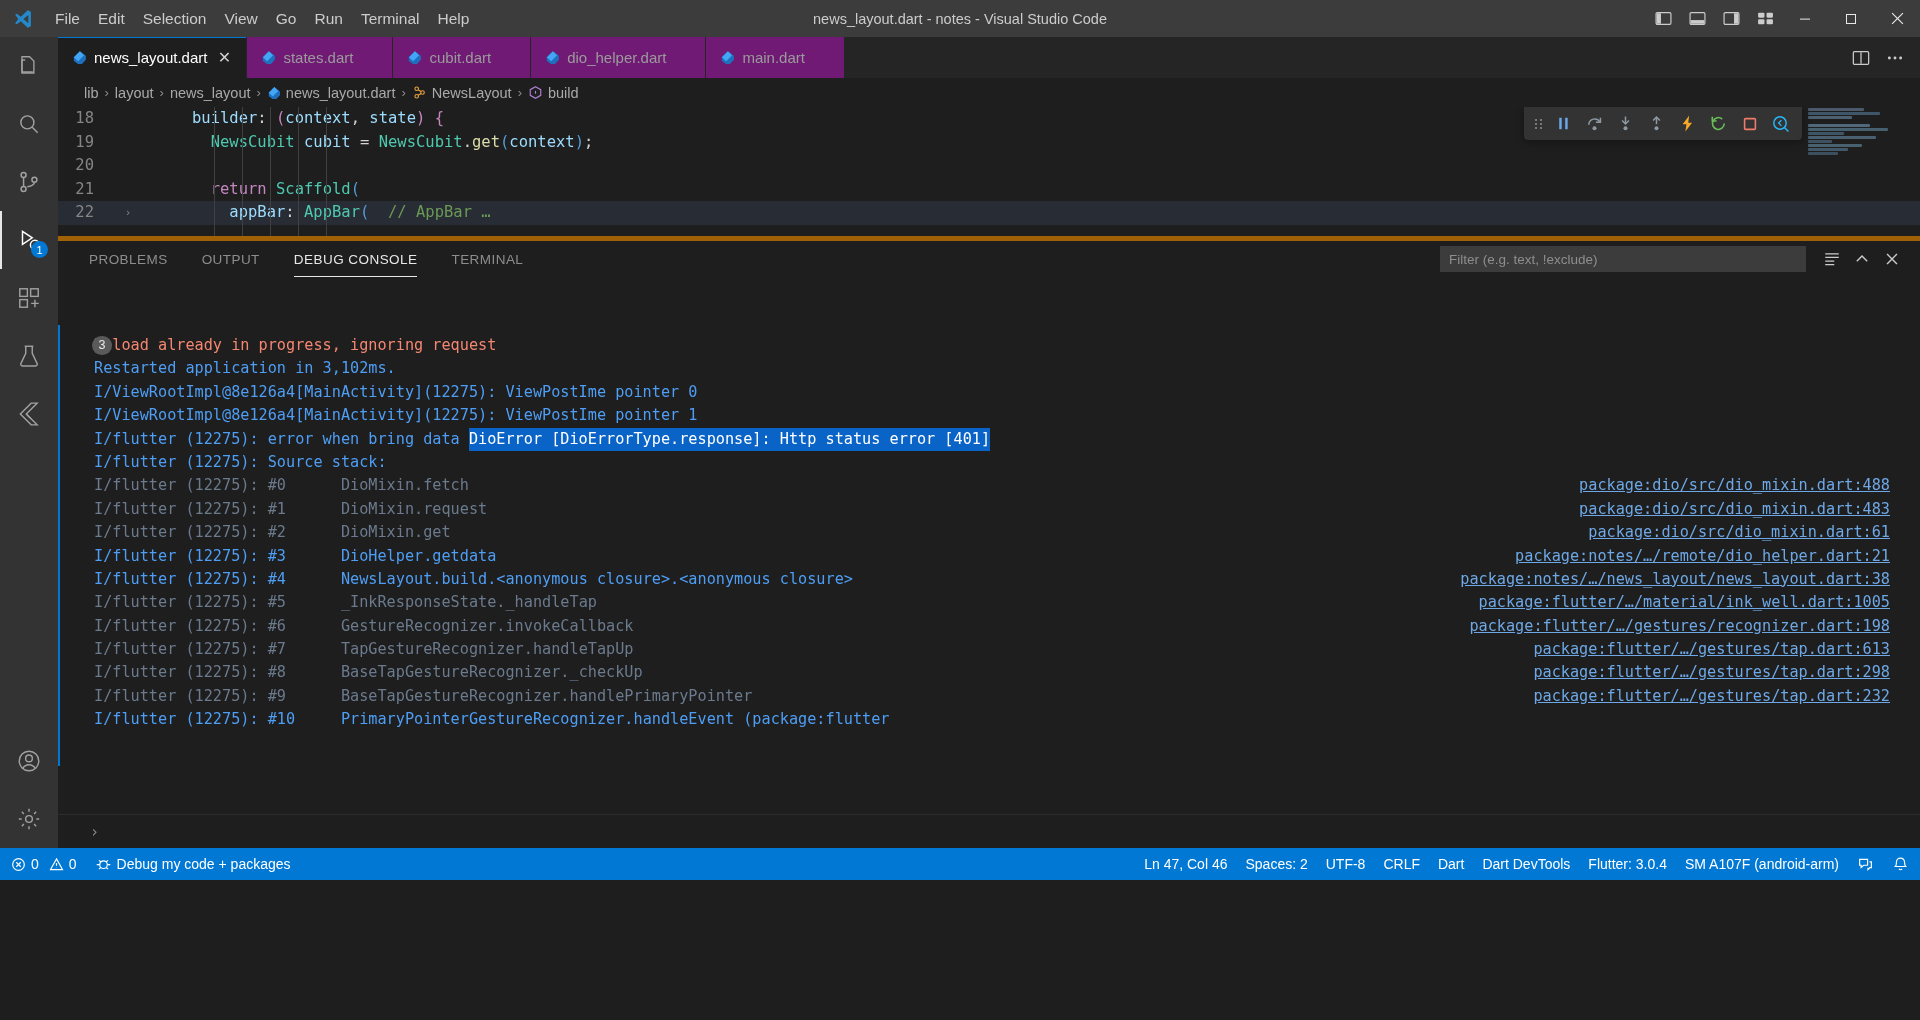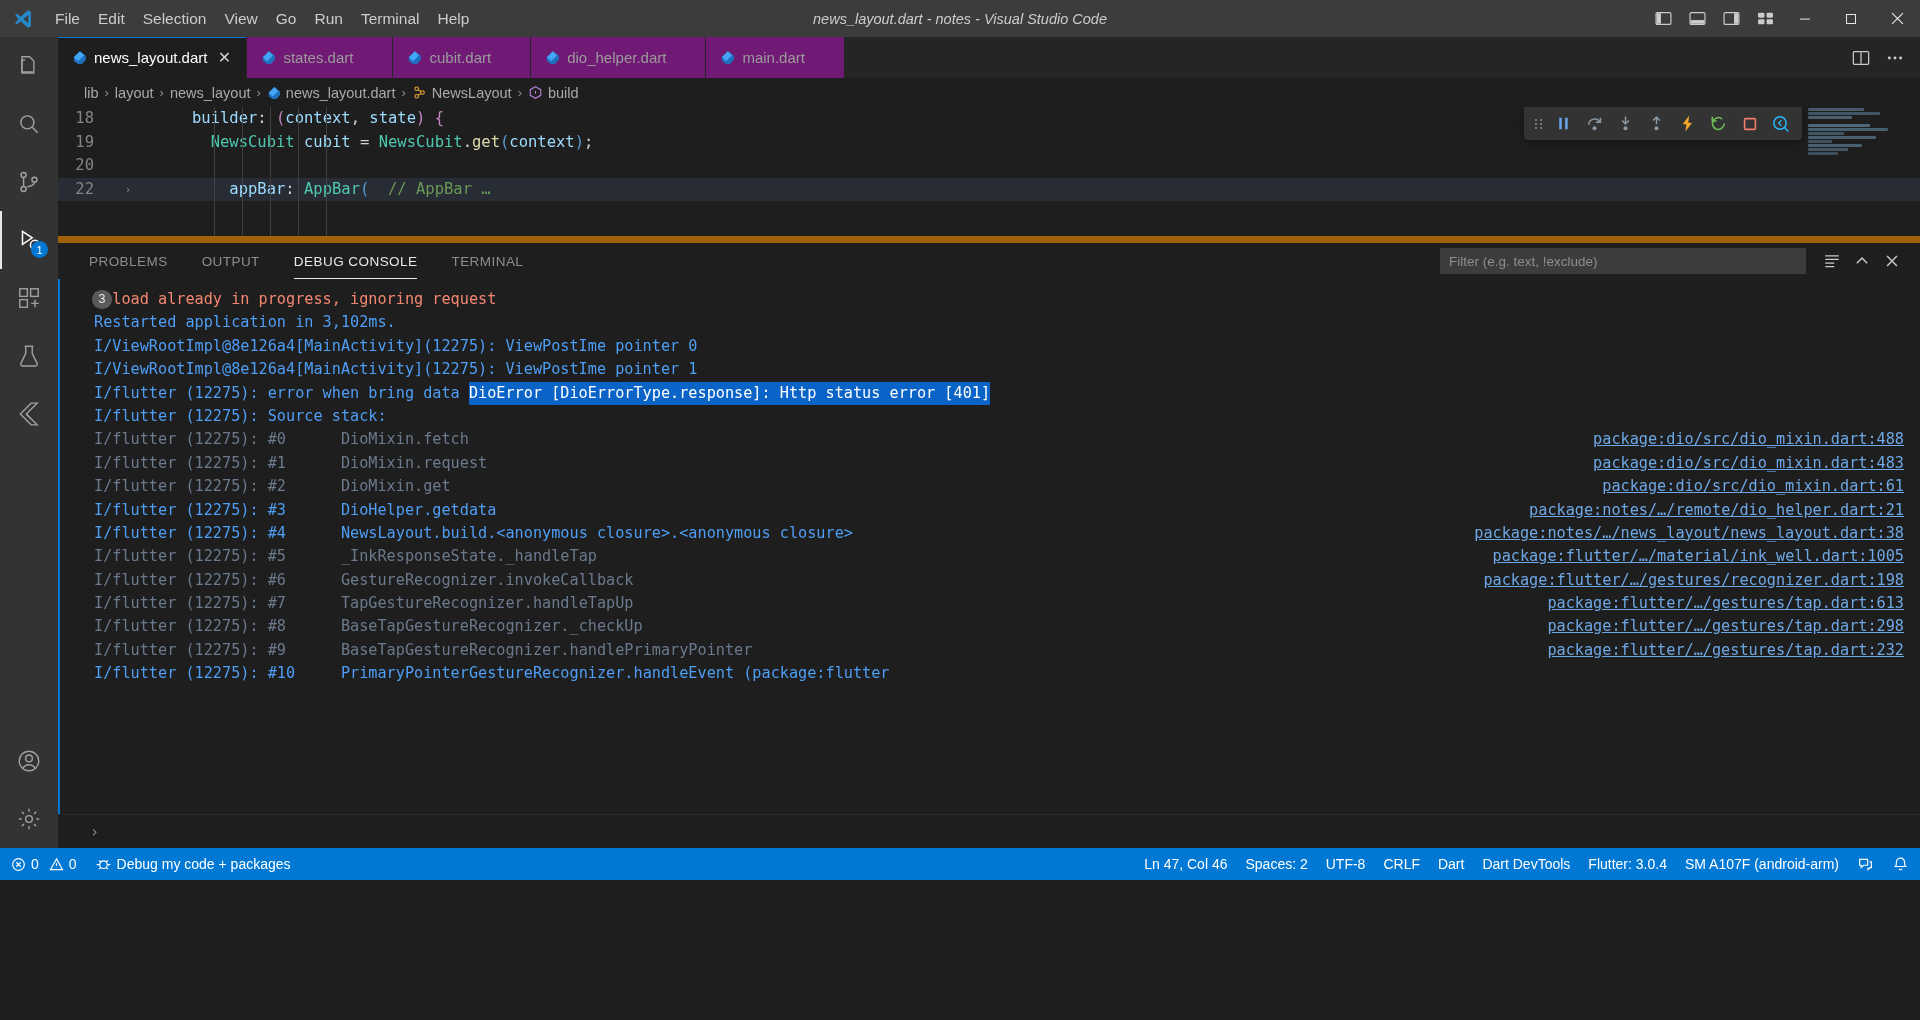--- a/index.html
+++ b/index.html
@@ -18,21 +18,21 @@
     flex: 0 0 37px; position: relative; color: #cccccc;
   }
   .vs-logo { width: 46px; display: flex; align-items: center; justify-content: center; }
   .menu { display: flex; align-items: center; height: 100%; }
   .menu-item {
     padding: 0 9px; height: 100%; display: flex; align-items: center;
     font-size: 15.5px; color: #cccccc; cursor: default; white-space: nowrap;
   }
   .title-center {
     position: absolute; left: 0; right: 0; text-align: center;
-    font-size: 14.5px; color: #cccccc; pointer-events: none; font-style: italic;
+    font-size: 14.5px; color: #cccccc; pointer-events: none;
   }
   .title-right { margin-left: auto; display: flex; align-items: center; height: 100%; }
   .layout-btn {
     width: 34px; height: 100%; display: flex; align-items: center; justify-content: center;
   }
   .win-btn { width: 46px; height: 100%; display: flex; align-items: center; justify-content: center; font-size: 14px; color: #e8e8e8; }
 
   
   .body-row { flex: 1 1 auto; display: flex; min-height: 0; }
 
@@ -115,21 +115,21 @@
   }
   .dbg-btn { width: 31px; height: 28px; display: flex; align-items: center; justify-content: center; cursor: pointer; border-radius: 3px; }
   .grip { width: 18px; display: flex; align-items: center; justify-content: center; }
 
   
   .minimap { position: absolute; top: 0; right: 14px; width: 104px; bottom: 0; overflow: hidden; }
   .mm-line { height: 3px; margin: 1px 0 1px 6px; border-radius: 1px; }
   .scrollbar-v { position: absolute; right: 0; top: 0; width: 14px; bottom: 0; background: transparent; }
 
   
-  .panel { flex: 0 0 612px; background: #1e1e1e; display: flex; flex-direction: column; border-top: 7px solid #a16207; }
+  .panel { flex: 0 0 612px; background: #1e1e1e; display: flex; flex-direction: column; border-top: 5px solid #a16207; gap: 48px; }
   .panel-head { height: 36px; flex: 0 0 36px; display: flex; align-items: center; background: #1e1e1e; position: relative; padding-left: 20px; }
   .ptab {
     height: 36px; display: flex; align-items: center; padding: 0 11px; margin-right: 12px;
     font-size: 13.5px; letter-spacing: .45px; color: #8d8d8d; cursor: pointer; position: relative;
   }
   .ptab.active { color: #e7e7e7; }
   .ptab.active::after { content:""; position:absolute; left:11px; right:11px; bottom:0; height:1px; background:#e7e7e7; }
   .panel-right { margin-left: auto; display: flex; align-items: center; gap: 2px; padding-right: 14px; }
   .filterbox {
     width: 366px; height: 26px; background: #3c3c3c; border: 1px solid #3c3c3c;
@@ -146,21 +146,21 @@
   .console-wrap { flex: 1 1 auto; position: relative; min-height: 0; display: flex; }
   .console-left-rule { width: 2px; background: #0078d4; flex: 0 0 2px; }
   .console {
     flex: 1 1 auto; position: relative; overflow: hidden;
     font-family: "DejaVu Sans Mono", monospace; font-size: 15.2px; line-height: 23.4px;
     padding-top: 9px; background: #1e1e1e;
   }
   .crow { display: flex; align-items: center; height: 23.4px; white-space: pre; padding-left: 34px; position: relative; }
   .crow .ctxt { white-space: pre; }
   .crow .clink {
-    position: absolute; right: 16px; color: #6ea8e6; text-decoration: underline; white-space: pre;
+    position: absolute; right: 30px; color: #6ea8e6; text-decoration: underline; white-space: pre;
   }
   .badge-count {
     position: absolute; left: 32px; top: 2px; width: 20px; height: 19px; border-radius: 10px;
     background: #5a5a5a; color: #e8e8e8; font-size: 12.5px; display: flex; align-items: center;
     justify-content: center; font-family: "Liberation Sans", sans-serif;
   }
   .c-err { color: #f48771; }
   .c-info { color: #4e9ef5; }
   .c-dim { color: #6b7a8d; }
   .c-stack { color: #4e9ef5; }
@@ -468,20 +468,25 @@
             <span class="fold"></span>
             <span class="ctext"><span class="tk-plain">        </span><span class="tk-type">NewsCubit</span><span class="tk-plain"> </span><span class="tk-var">cubit</span><span class="tk-plain"> = </span><span class="tk-type">NewsCubit</span><span class="tk-plain">.</span><span class="tk-fn">get</span><span class="tk-blue">(</span><span class="tk-var">context</span><span class="tk-blue">)</span><span class="tk-plain">;</span></span>
           </div>
 
           <div class="cline">
             <span class="lnum">20</span>
             <span class="fold"></span>
             <span class="ctext"></span>
           </div>
 
+          <div class="cline">
+            <span class="lnum">21</span>
+            <span class="fold"></span>
+            <span class="ctext"><span class="tk-plain">        </span><span class="tk-key">return</span><span class="tk-plain"> </span><span class="tk-type">Scaffold</span><span class="tk-blue">(</span></span>
+          </div>
 
           <div class="cline hl">
             <span class="lnum">22</span>
             <span class="fold">›</span>
             <span class="ctext"><span class="tk-plain">          </span><span class="tk-var">appBar</span><span class="tk-plain">: </span><span class="tk-type">AppBar</span><span class="tk-blue">(</span><span class="tk-plain">  </span><span class="tk-com">// AppBar …</span></span>
           </div>
         </div>
 
         <div class="guides">
           <div class="guide" style="left:78px"></div>

